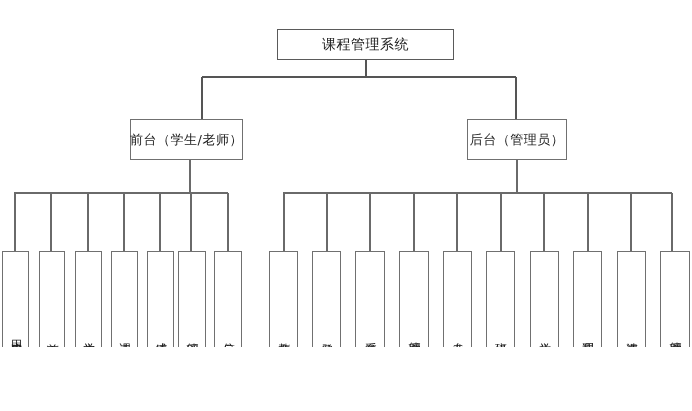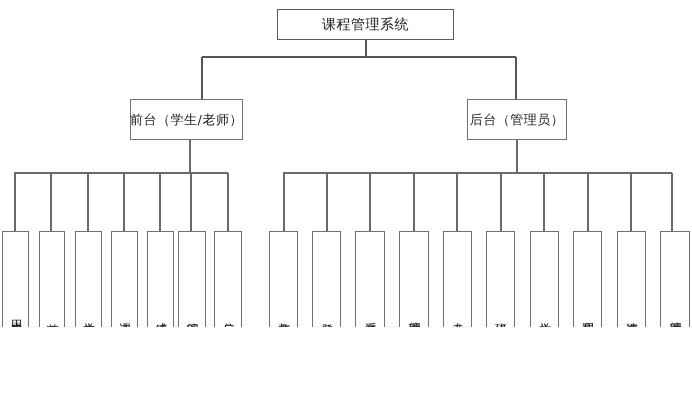--- a/index.html
+++ b/index.html
@@ -7,20 +7,21 @@
     padding: 0;
     background: #ffffff;
   }
   #diagram-root {
     position: relative;
     width: 692px;
     height: 327px;
     background: #ffffff;
     font-family: "DejaVu Sans", "Liberation Sans", sans-serif;
     overflow: hidden;
+    margin-top: 20px;
   }
   #svg-layer {
     position: absolute;
     left: 0;
     top: 0;
     width: 692px;
     height: 411px;
   }
   .node {
     position: absolute;

